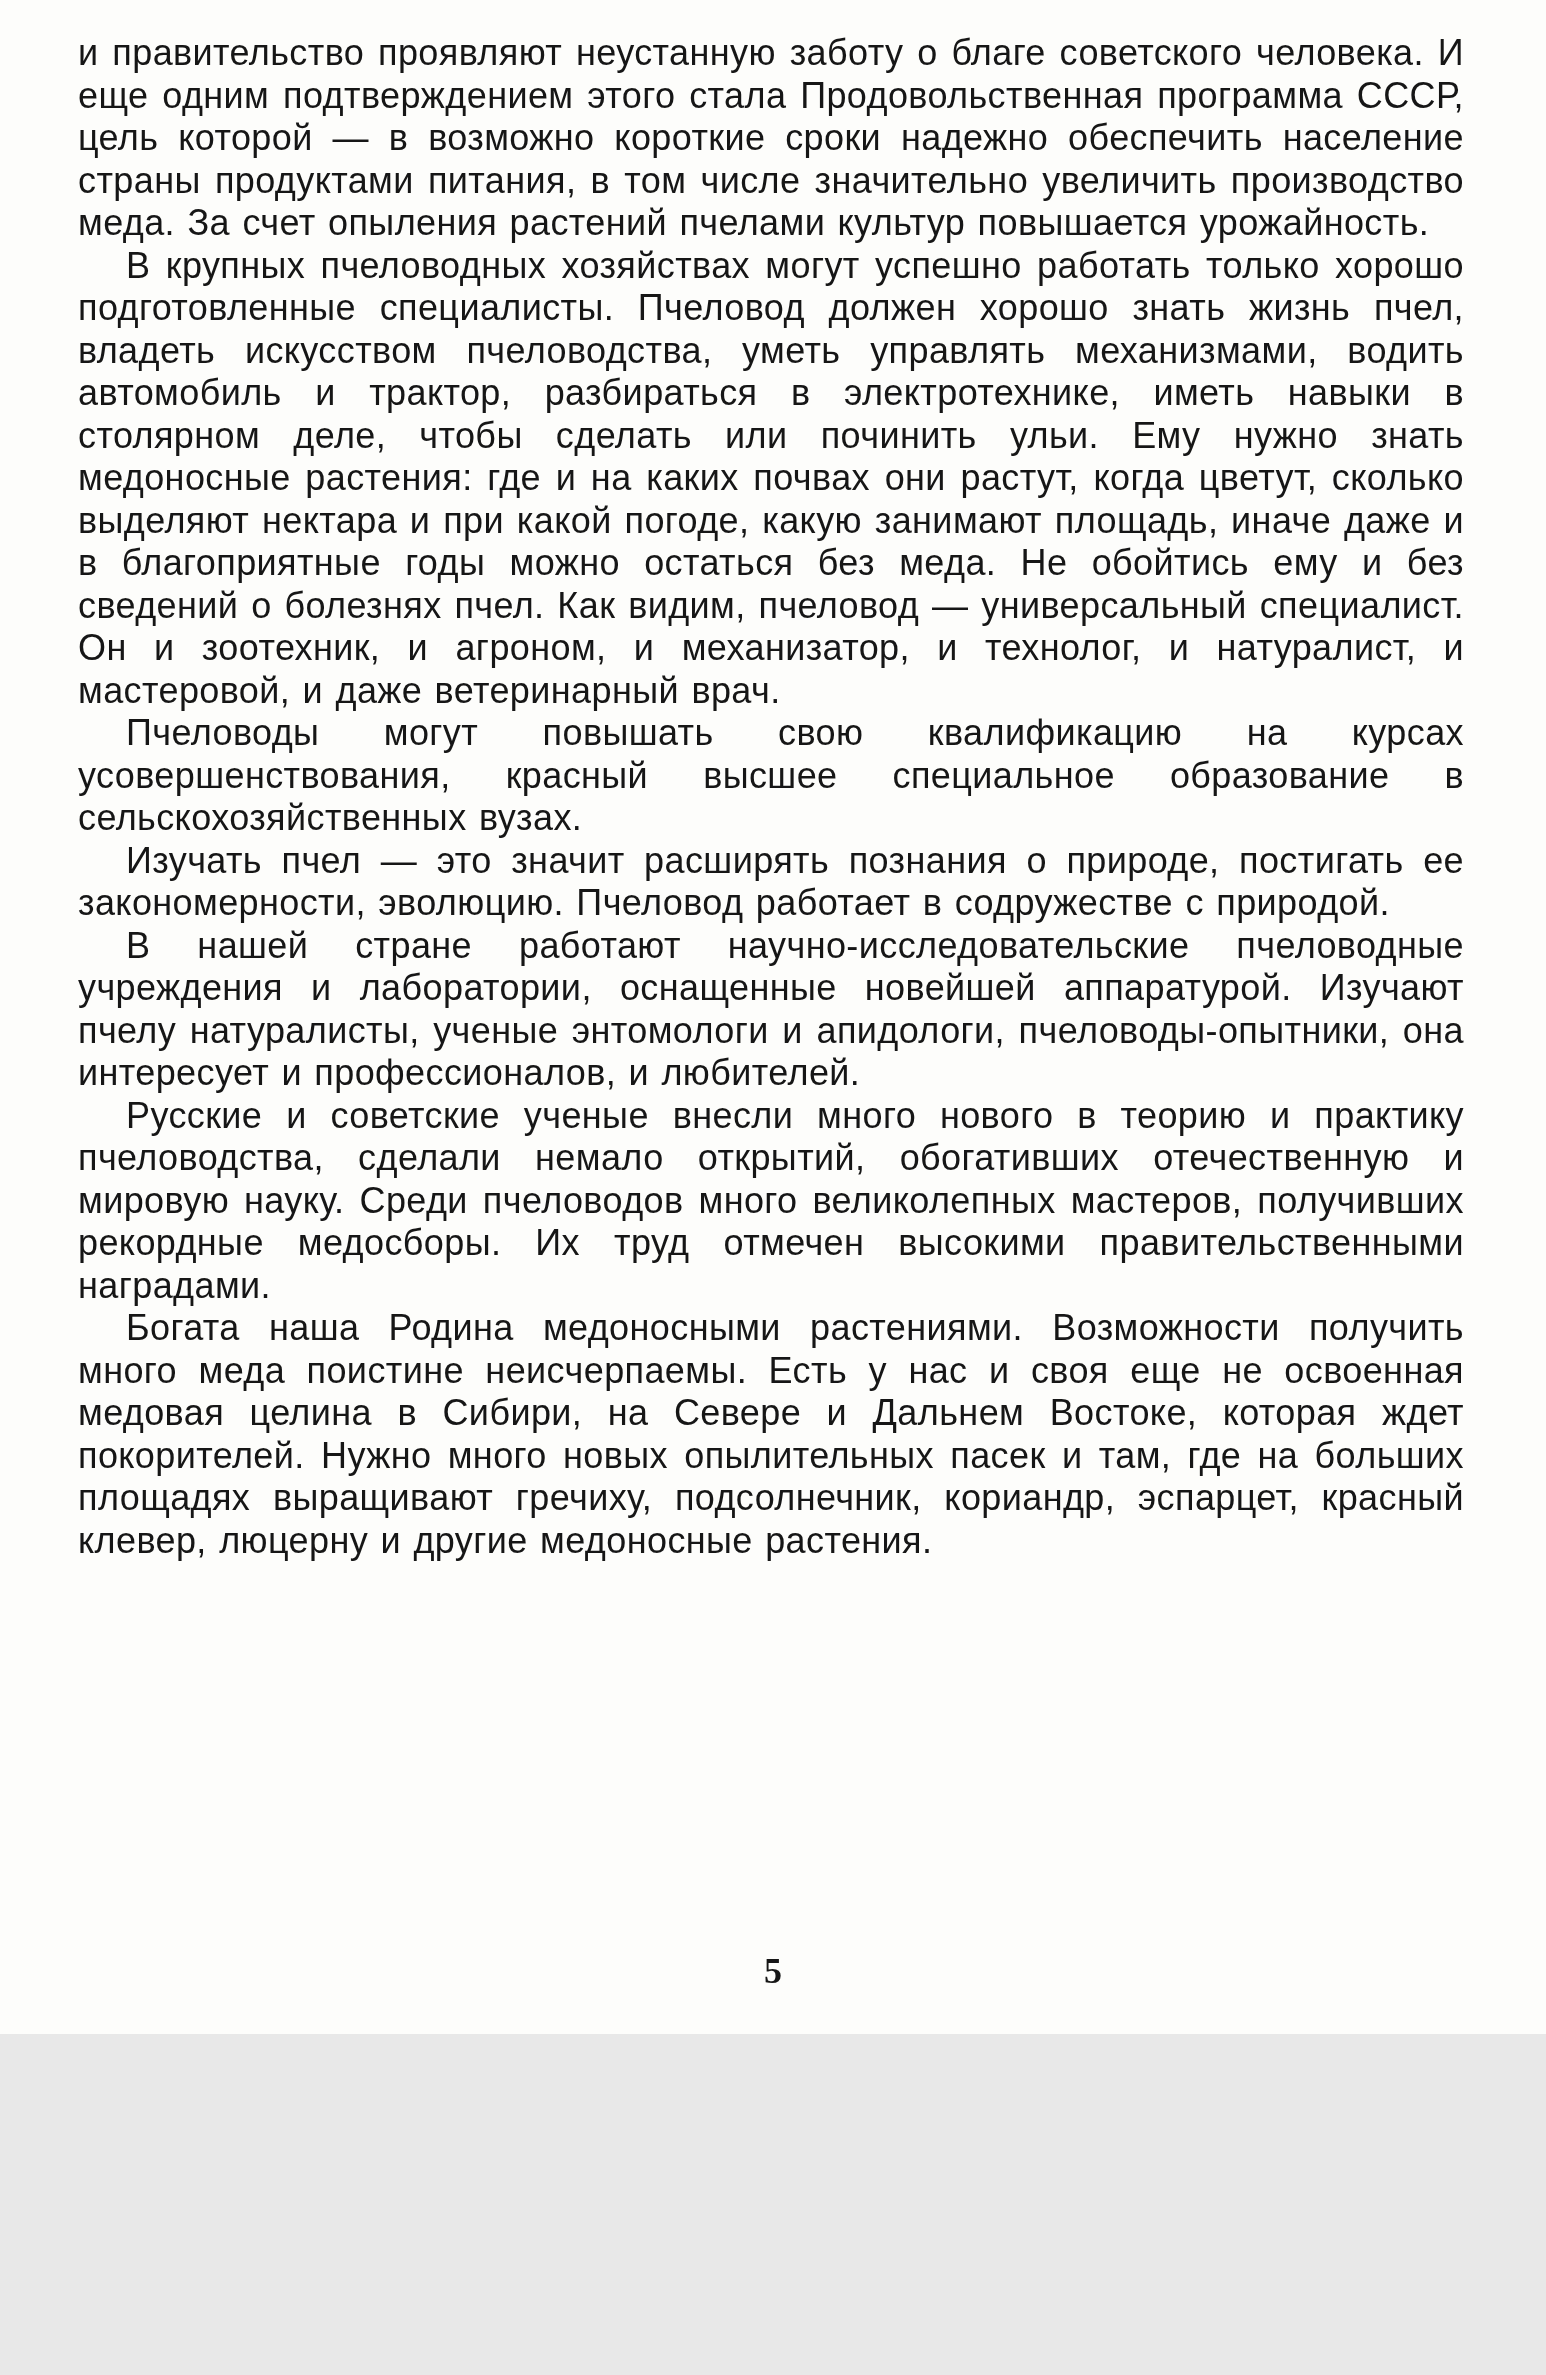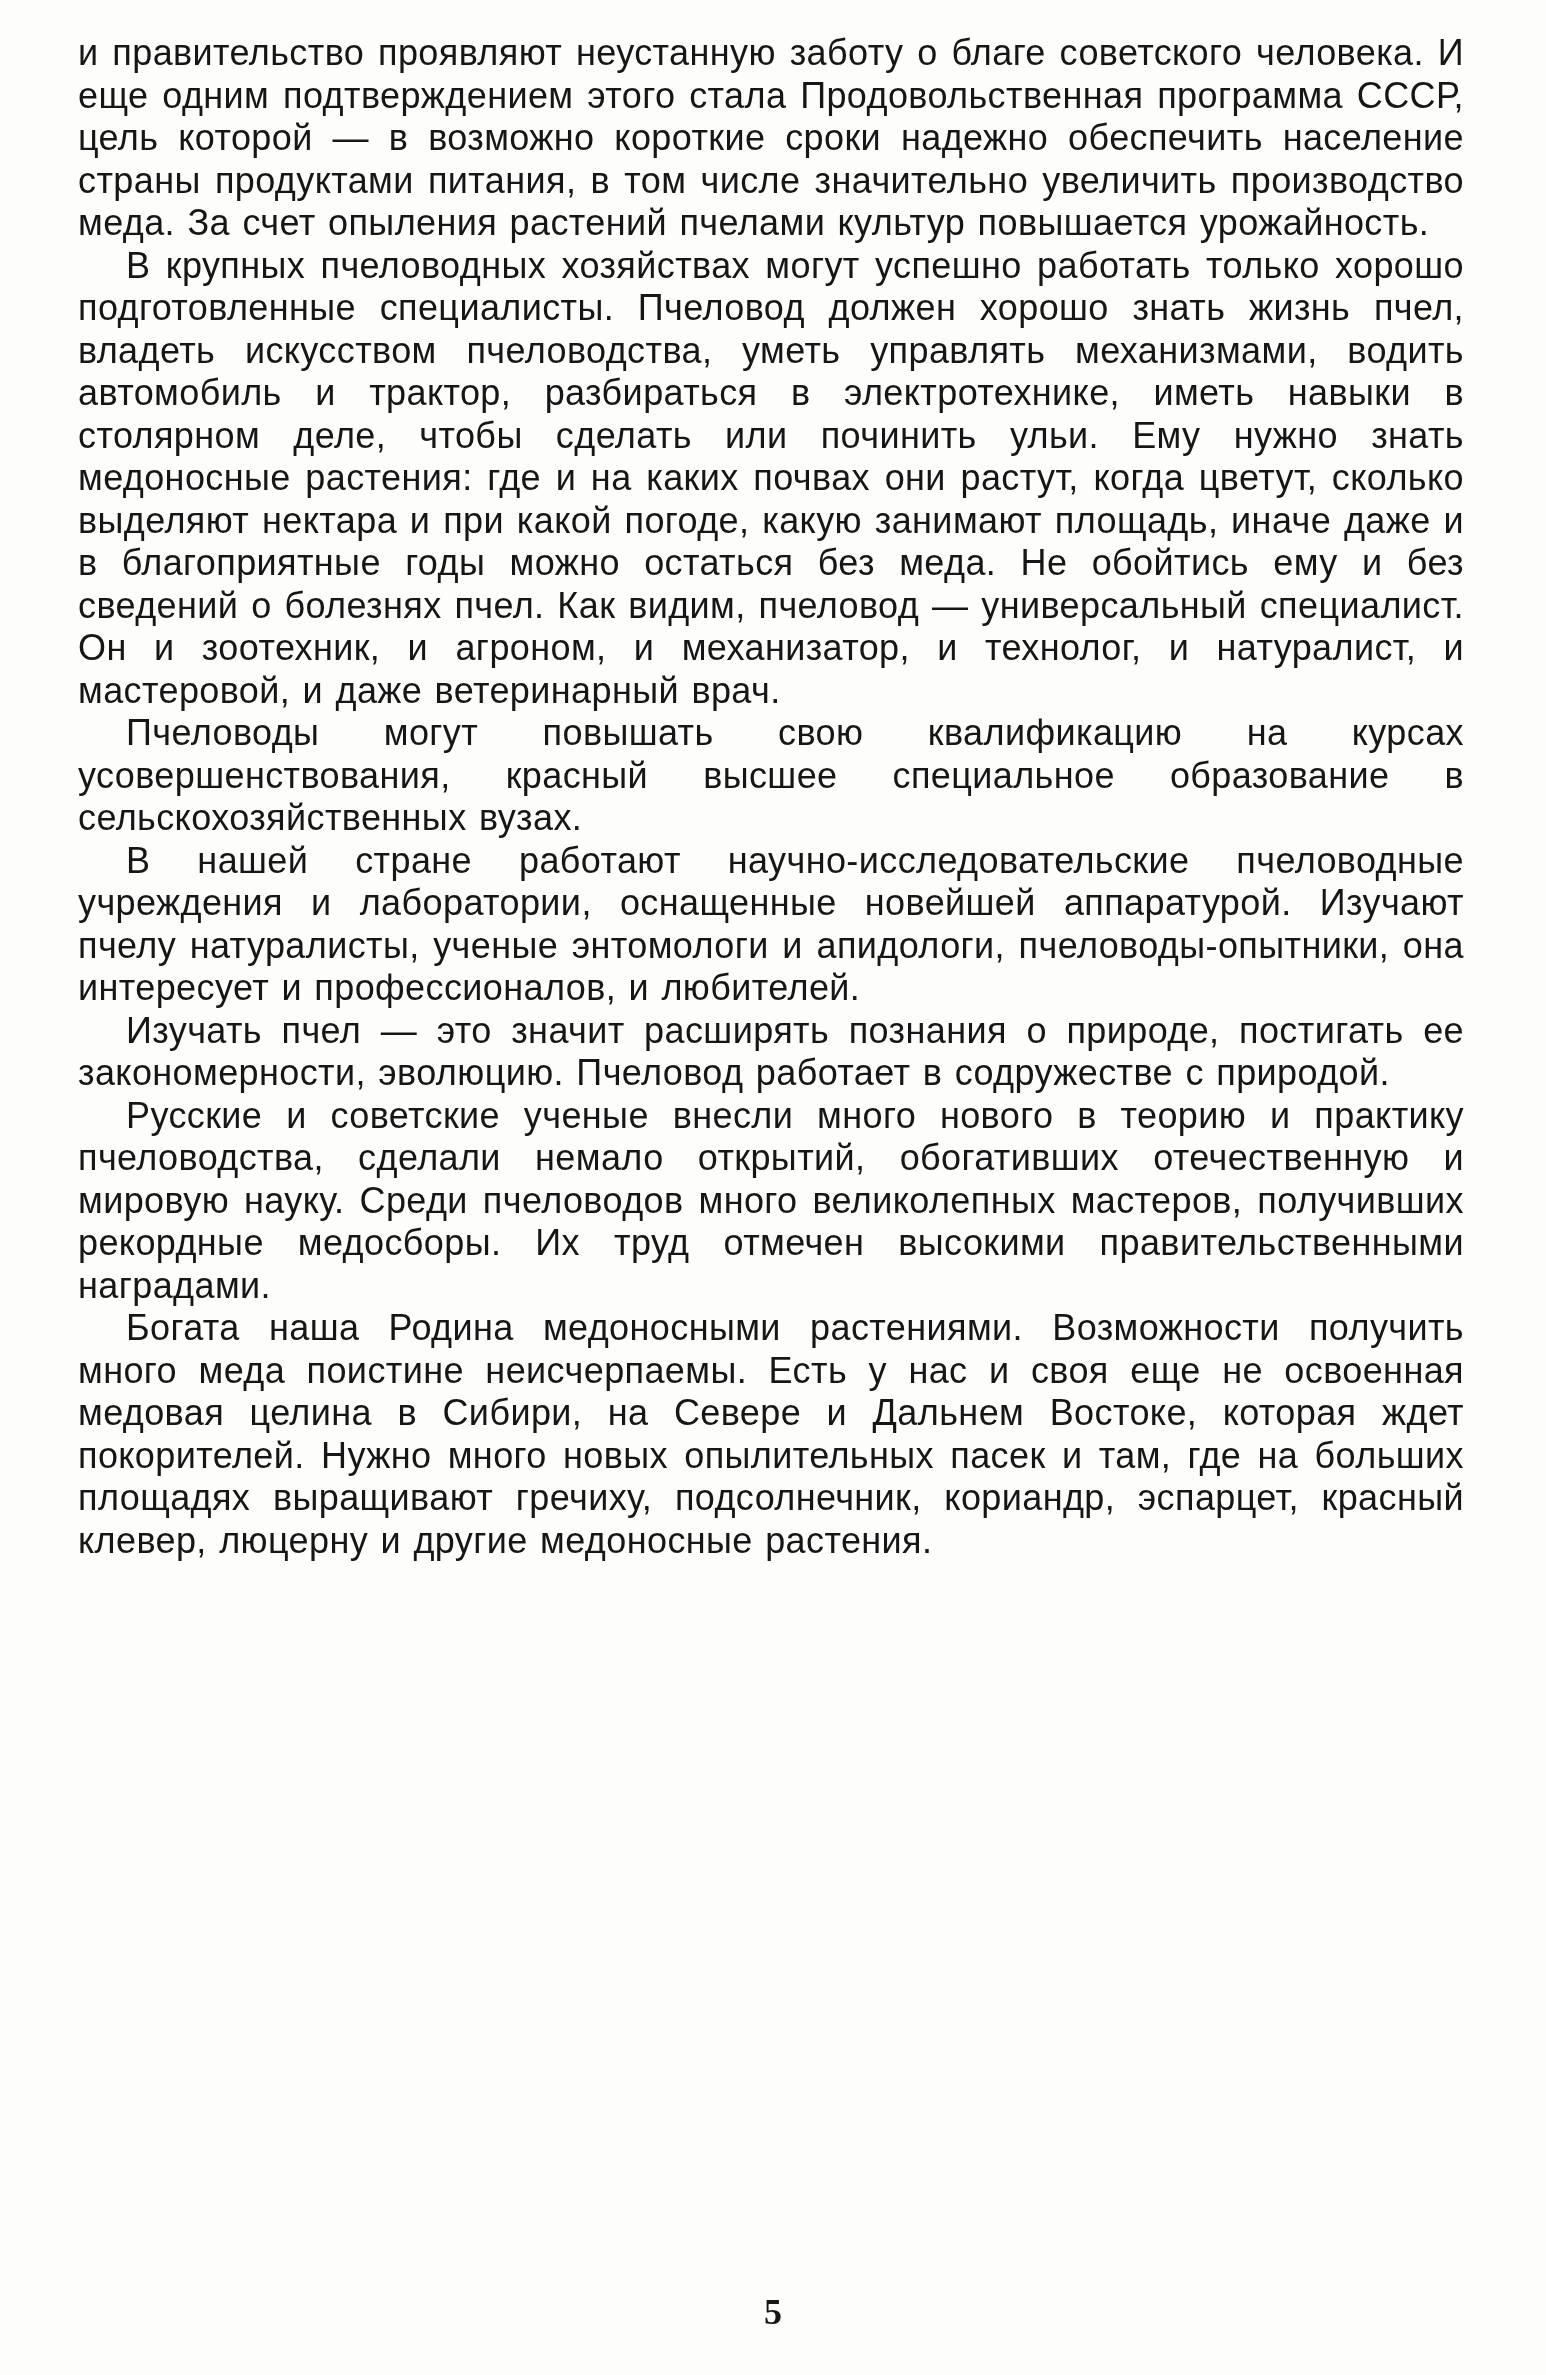--- a/index.html
+++ b/index.html
@@ -3,21 +3,21 @@
 <meta charset="utf-8">
 <style>
   html, body {
     margin: 0;
     padding: 0;
     background: #e8e8e8;
   }
   .page {
     position: relative;
     width: 1546px;
-    height: 2375px;
+    height: 2034px;
     margin: 0 auto;
     background: #fdfdfb;
     color: #161616;
     font-family: "Liberation Sans", "DejaVu Sans", sans-serif;
     box-sizing: border-box;
     padding: 32px 82px 0 78px;
     overflow: hidden;
   }
   .text-block {
     font-size: 36px;
@@ -47,19 +47,19 @@
   }
 </style>
 </head>
 <body>
 
 <div class="page">
   <div class="text-block">
     <p class="para no-indent">и правительство проявляют неустанную заботу о благе советского человека. И еще одним подтверждением этого стала Продовольственная программа СССР, цель которой — в возможно короткие сроки надежно обеспечить население страны продуктами питания, в том числе значительно увеличить производство меда. За счет опыления растений пчелами культур повышается урожайность.</p>
     <p class="para">В крупных пчеловодных хозяйствах могут успешно работать только хорошо подготовленные специалисты. Пчеловод должен хорошо знать жизнь пчел, владеть искусством пчеловодства, уметь управлять механизмами, водить автомобиль и трактор, разбираться в электротехнике, иметь навыки в столярном деле, чтобы сделать или починить ульи. Ему нужно знать медоносные растения: где и на каких почвах они растут, когда цветут, сколько выделяют нектара и при какой погоде, какую занимают площадь, иначе даже и в благоприятные годы можно остаться без меда. Не обойтись ему и без сведений о болезнях пчел. Как видим, пчеловод — универсальный специалист. Он и зоотехник, и агроном, и механизатор, и технолог, и натуралист, и мастеровой, и даже ветеринарный врач.</p>
     <p class="para">Пчеловоды могут повышать свою квалификацию на курсах усовершенствования, красный высшее специальное образование в сельскохозяйственных вузах.</p>
+    <p class="para">Изучать пчел — это значит расширять познания о природе, постигать ее закономерности, эволюцию. Пчеловод работает в содружестве с природой.</p>
     <p class="para">В нашей стране работают научно-исследовательские пчеловодные учреждения и лаборатории, оснащенные новейшей аппаратурой. Изучают пчелу натуралисты, ученые энтомологи и апидологи, пчеловоды-опытники, она интересует и профессионалов, и любителей.</p>
-    <p class="para">Изучать пчел — это значит расширять познания о природе, постигать ее закономерности, эволюцию. Пчеловод работает в содружестве с природой.</p>
     <p class="para">Русские и советские ученые внесли много нового в теорию и практику пчеловодства, сделали немало открытий, обогативших отечественную и мировую науку. Среди пчеловодов много великолепных мастеров, получивших рекордные медосборы. Их труд отмечен высокими правительственными наградами.</p>
     <p class="para">Богата наша Родина медоносными растениями. Возможности получить много меда поистине неисчерпаемы. Есть у нас и своя еще не освоенная медовая целина в Сибири, на Севере и Дальнем Востоке, которая ждет покорителей. Нужно много новых опылительных пасек и там, где на больших площадях выращивают гречиху, подсолнечник, кориандр, эспарцет, красный клевер, люцерну и другие медоносные растения.</p>
   </div>
   <div class="page-number">5</div>
 </div>
 
 </body></html>

